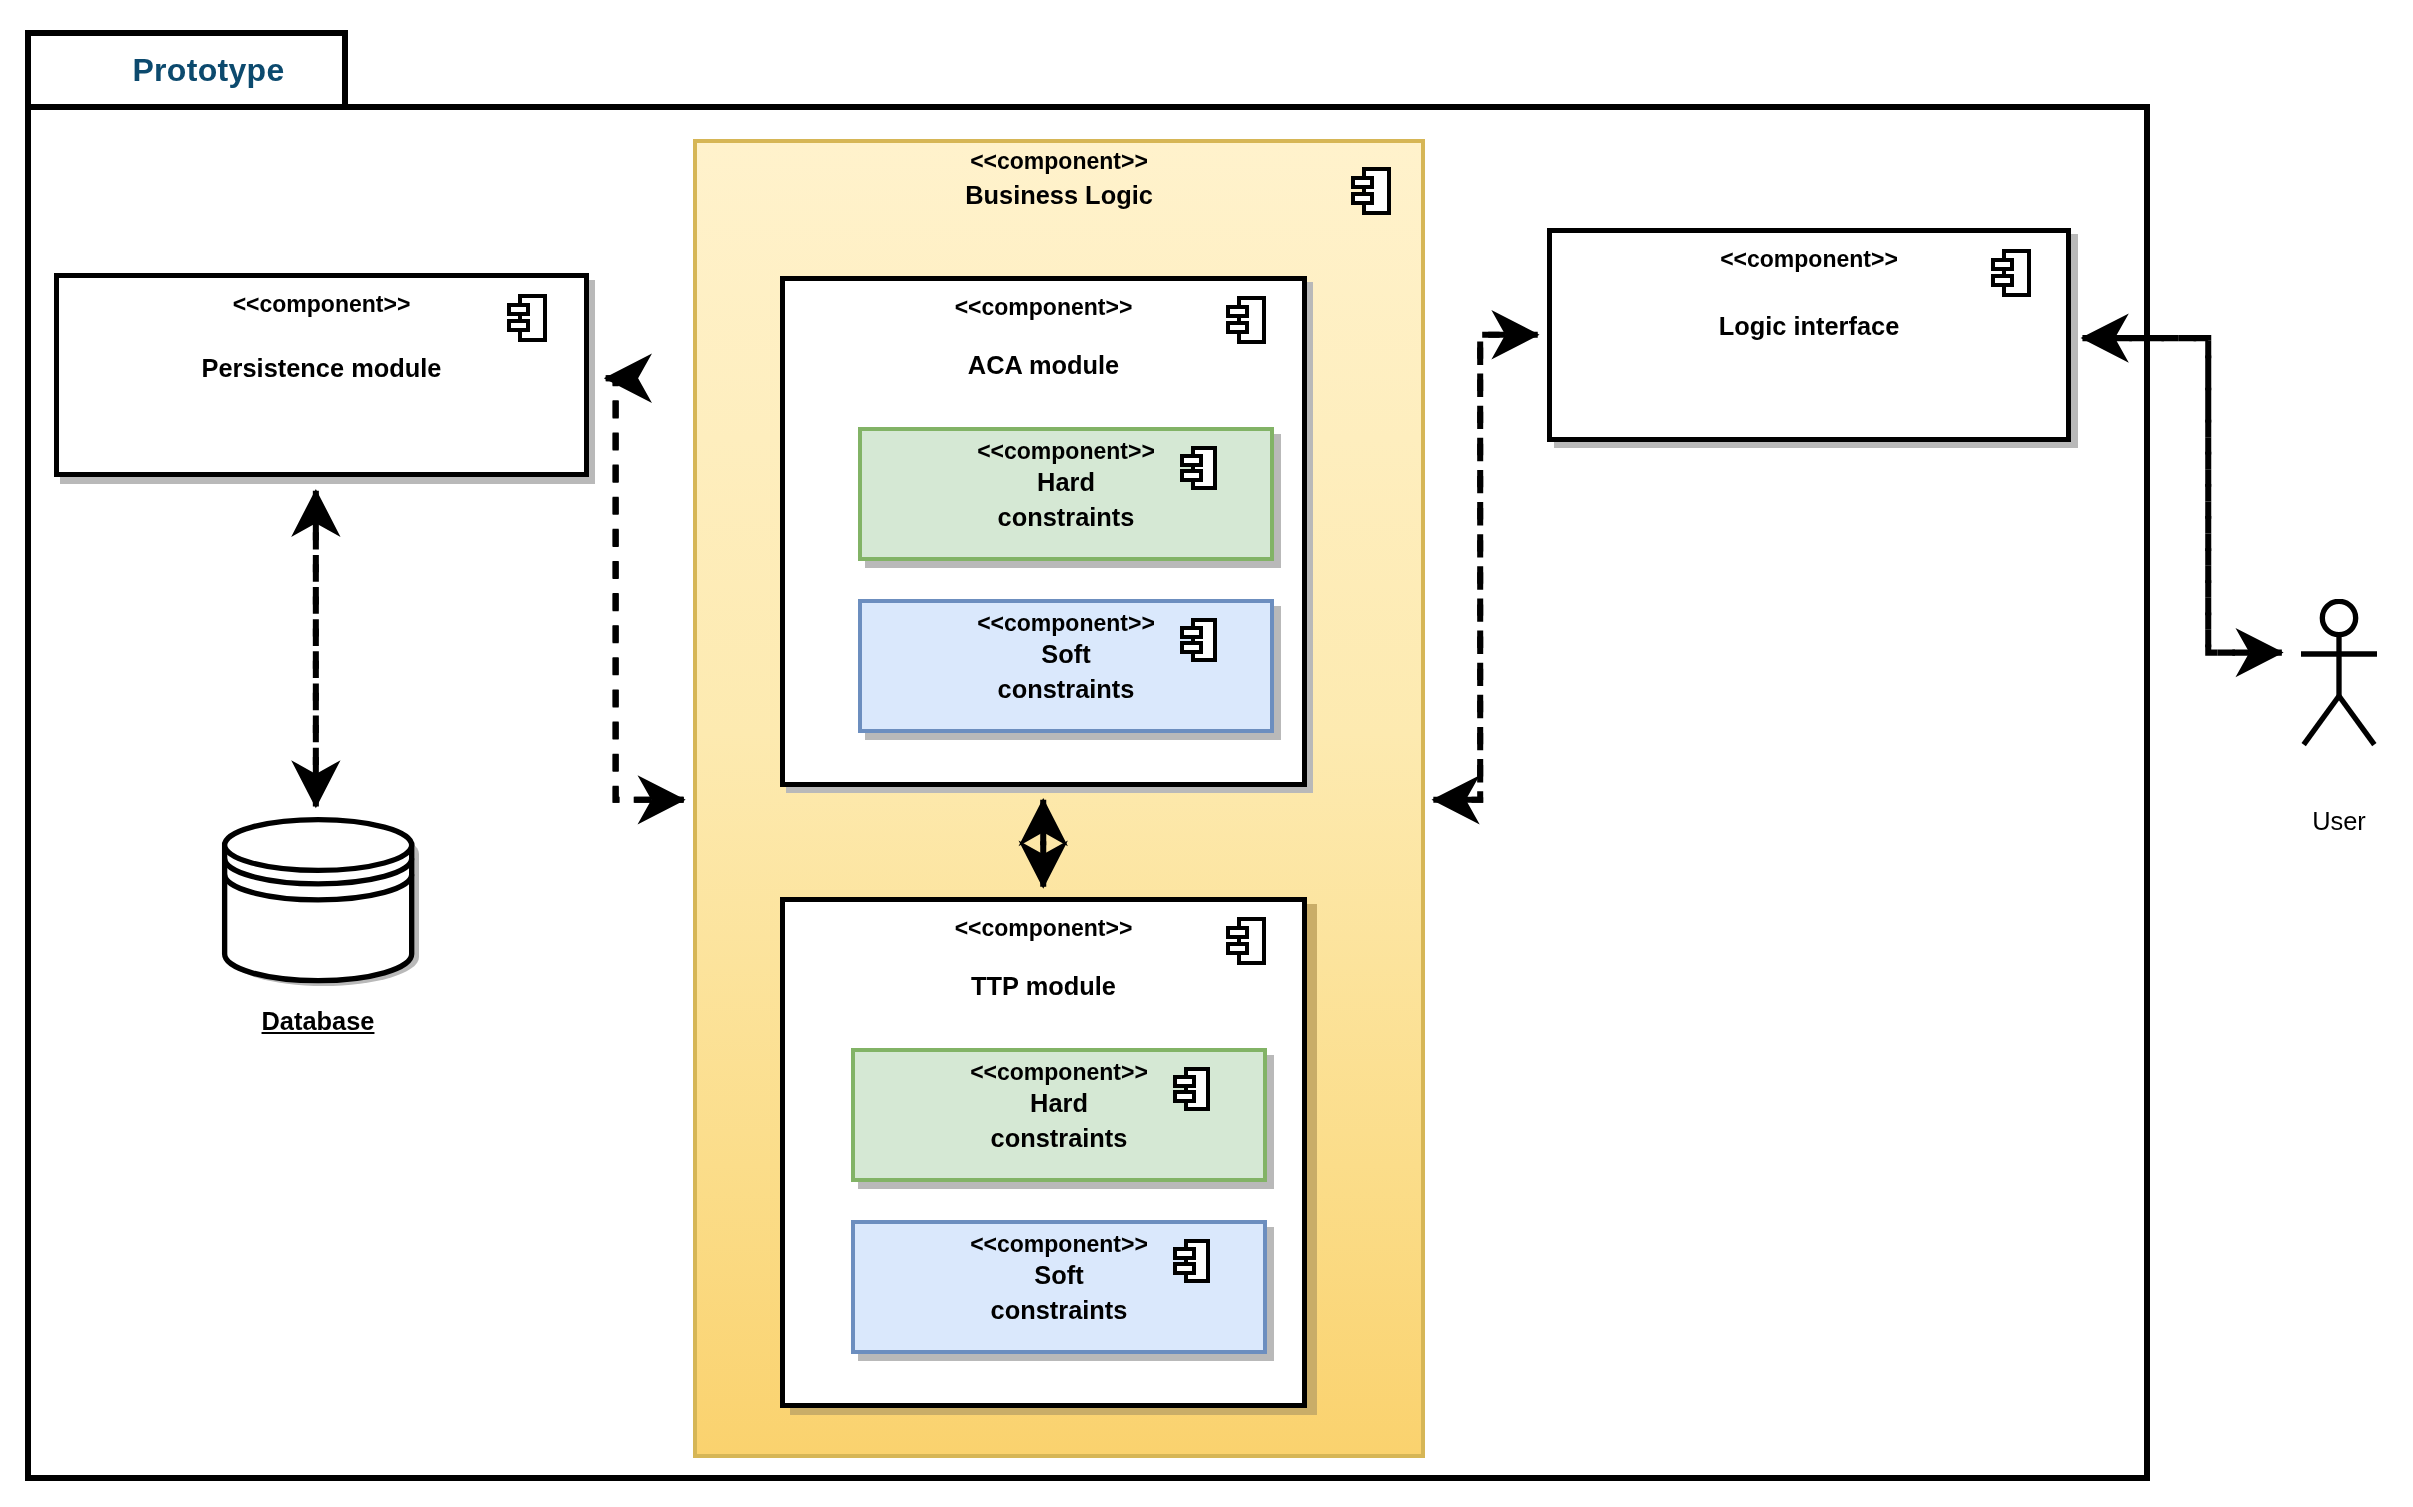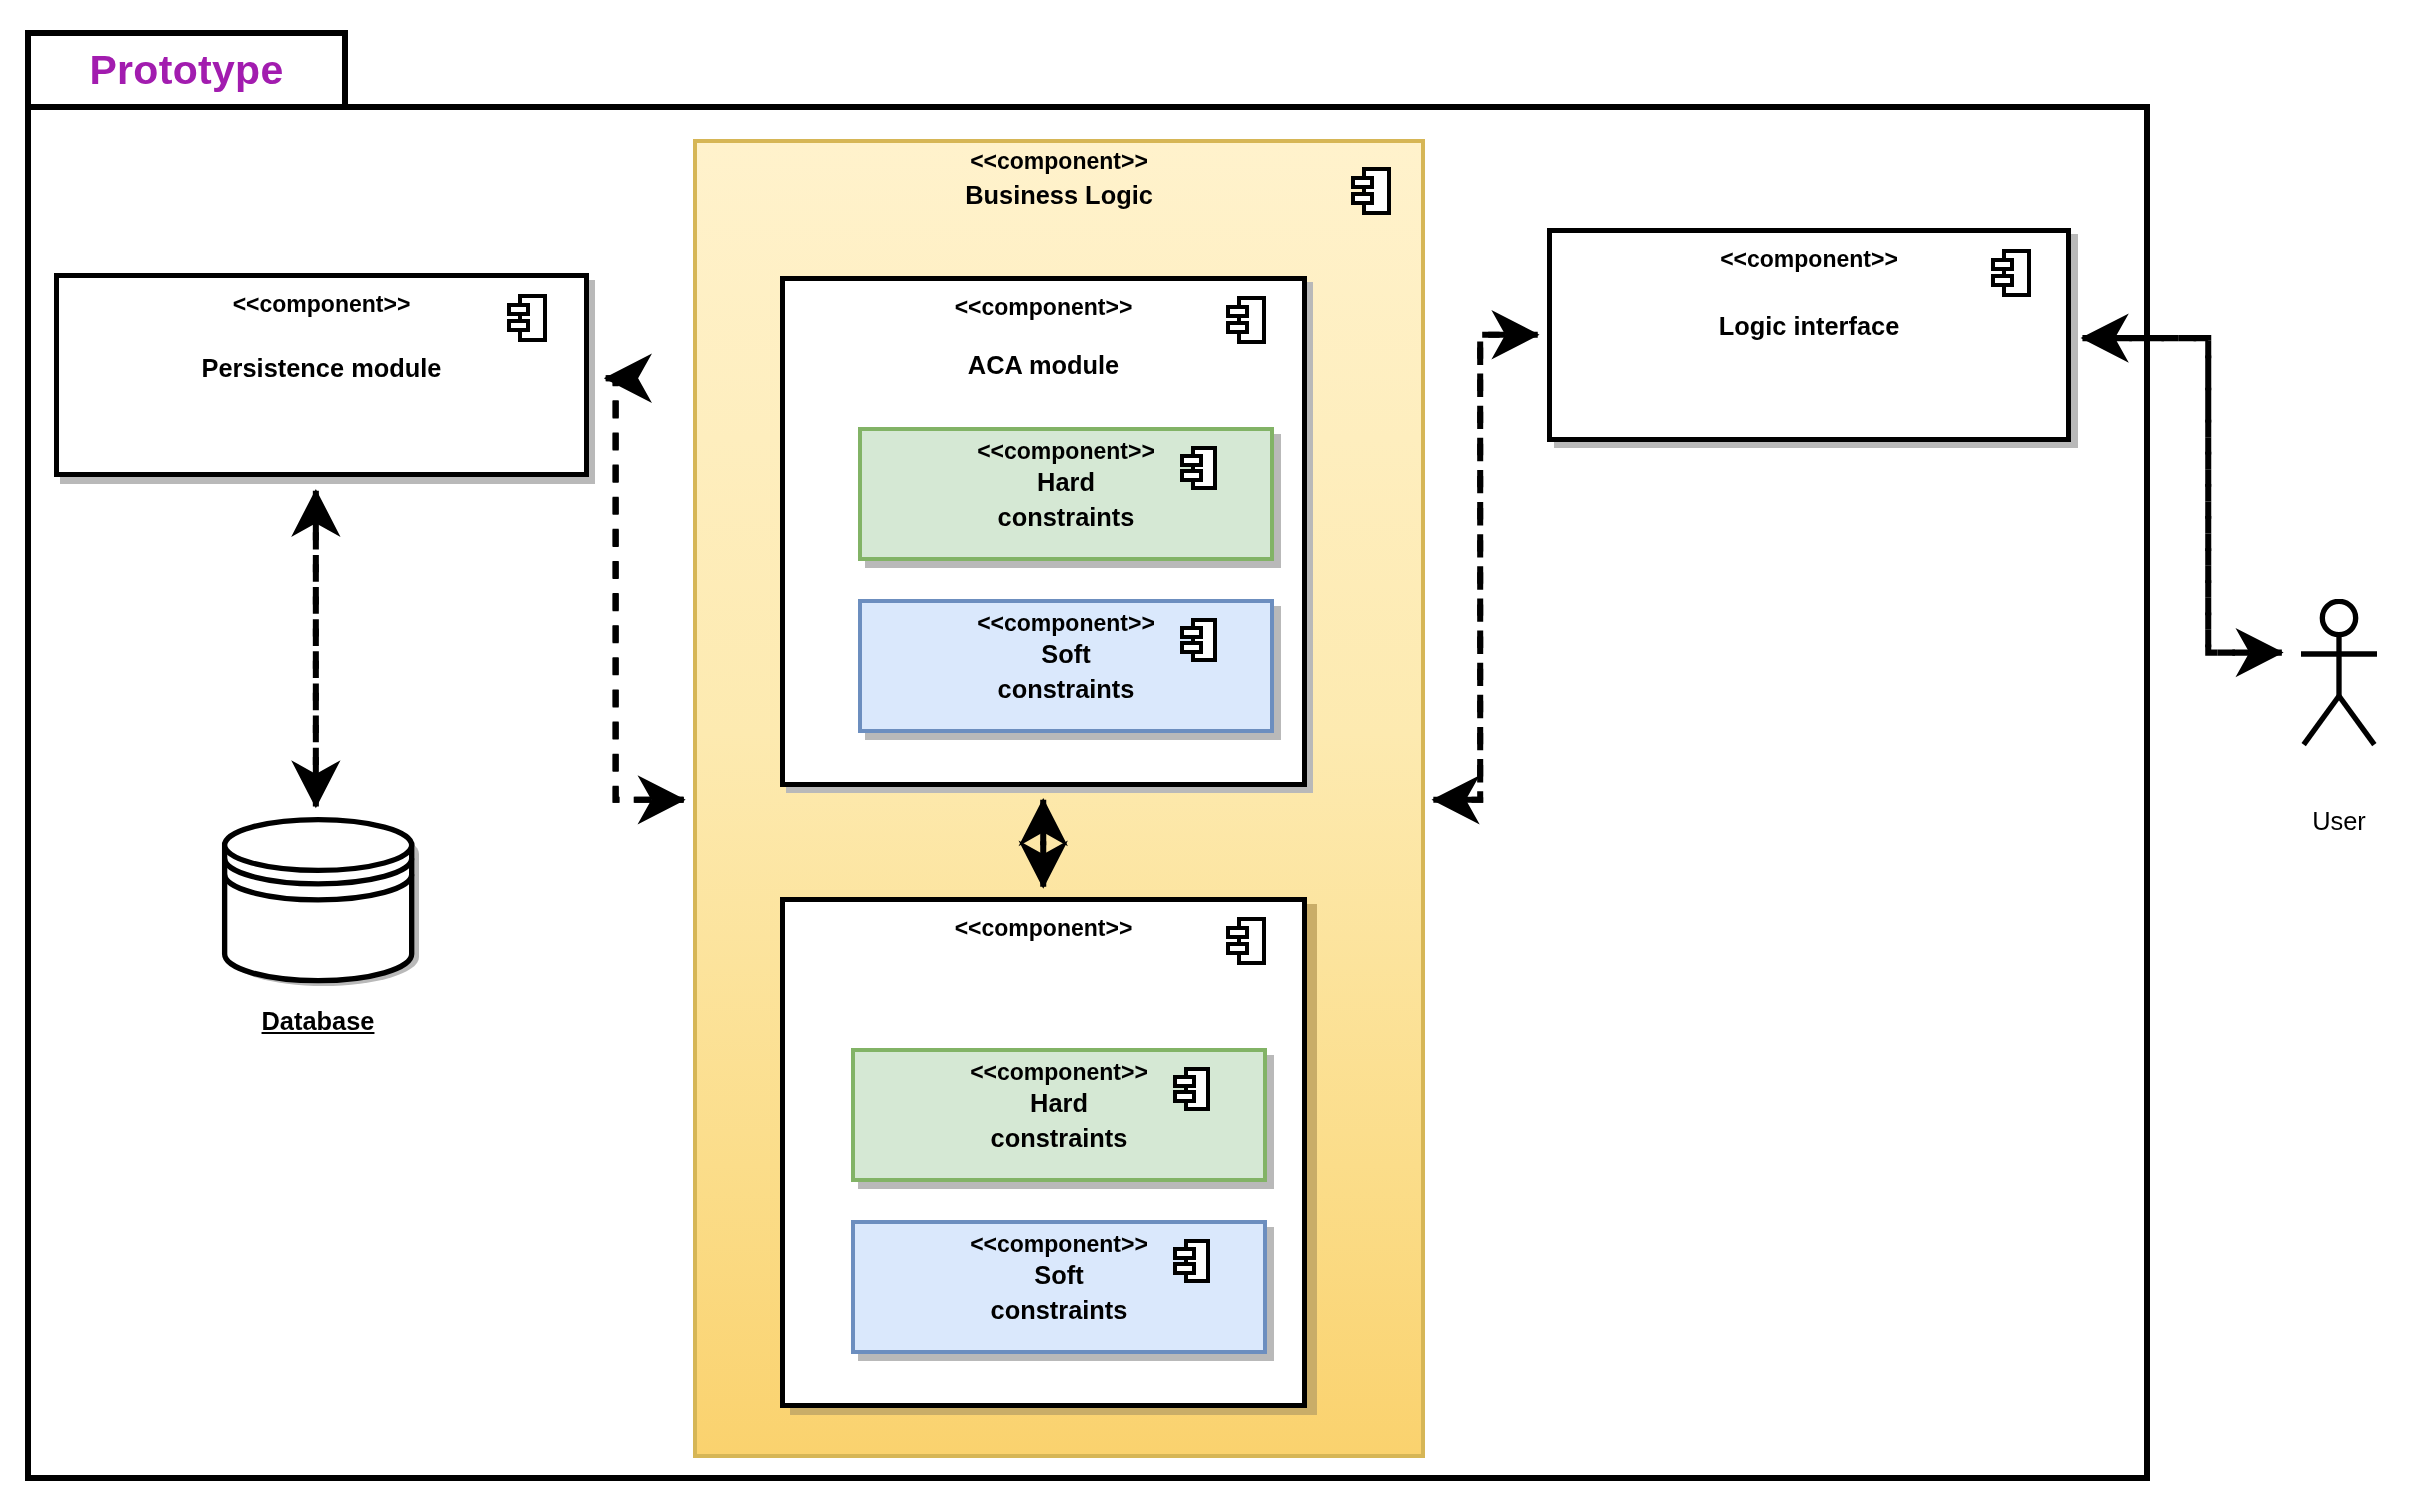--- a/index.html
+++ b/index.html
@@ -4,21 +4,21 @@
 <style>
   html,body{margin:0;padding:0;background:#ffffff;}
   body{font-family:"Liberation Sans",sans-serif;}
   #stage{position:relative;width:2413px;height:1508px;background:#ffffff;overflow:hidden;}
   .abs{position:absolute;}
 
   
   #frame-body{left:25px;top:104px;width:2125px;height:1377px;border:6px solid #000;box-sizing:border-box;background:transparent;}
   #frame-tab{left:25px;top:30px;width:323px;height:80px;border:6px solid #000;box-sizing:border-box;background:#fff;}
   #frame-tab-label{display:flex;align-items:center;justify-content:center;width:100%;height:100%;
-      font-size:41px;font-weight:bold;color:#a21caf;letter-spacing:0.3px;}
+      font-size:32px;font-weight:bold;color:#0c4a6e;letter-spacing:0.3px;padding-left:22px;}
 
   
   .comp{box-sizing:border-box;background:#fff;border:5.4px solid #000;}
   .comp .txt{position:relative;width:100%;height:100%;text-align:center;color:#000;}
   .stereo{font-size:23px;font-weight:bold;line-height:1;}
   .cname{font-size:25.4px;font-weight:bold;line-height:1.18;}
   .shadow{background:#b9b9b9;}
 
   
   .cicon{position:absolute;}
@@ -118,20 +118,21 @@
   <div class="cicon abs" style="left:1180px;top:618px;width:37px;height:44px;">
     <div class="body"></div>
       <div class="tab t1"></div>
       <div class="tab t2"></div>
   </div>
 
   <div class="abs" style="left:790px;top:904px;width:527px;height:511px;background:#c9ad68;"></div>
   <div class="abs comp" style="left:780px;top:897px;width:527px;height:511px;">
     <div class="txt">
       <div class="stereo abs" style="left:0;top:14.7px;width:100%;">&lt;&lt;component&gt;&gt;</div>
+      <div class="cname abs" style="left:0;top:70px;width:100%;">TTP module</div>
     </div>
   </div>
   <div class="cicon abs" style="left:1226px;top:917px;width:40px;height:48px;">
     <div class="body"></div>
       <div class="tab t1"></div>
       <div class="tab t2"></div>
   </div>
 
   <div class="abs shadow" style="left:858px;top:1055px;width:416px;height:134px;"></div>
   <div class="abs comp" style="left:851px;top:1048px;width:416px;height:134px;border-color:#82b366;background:#d5e8d4;border-width:4px;">

